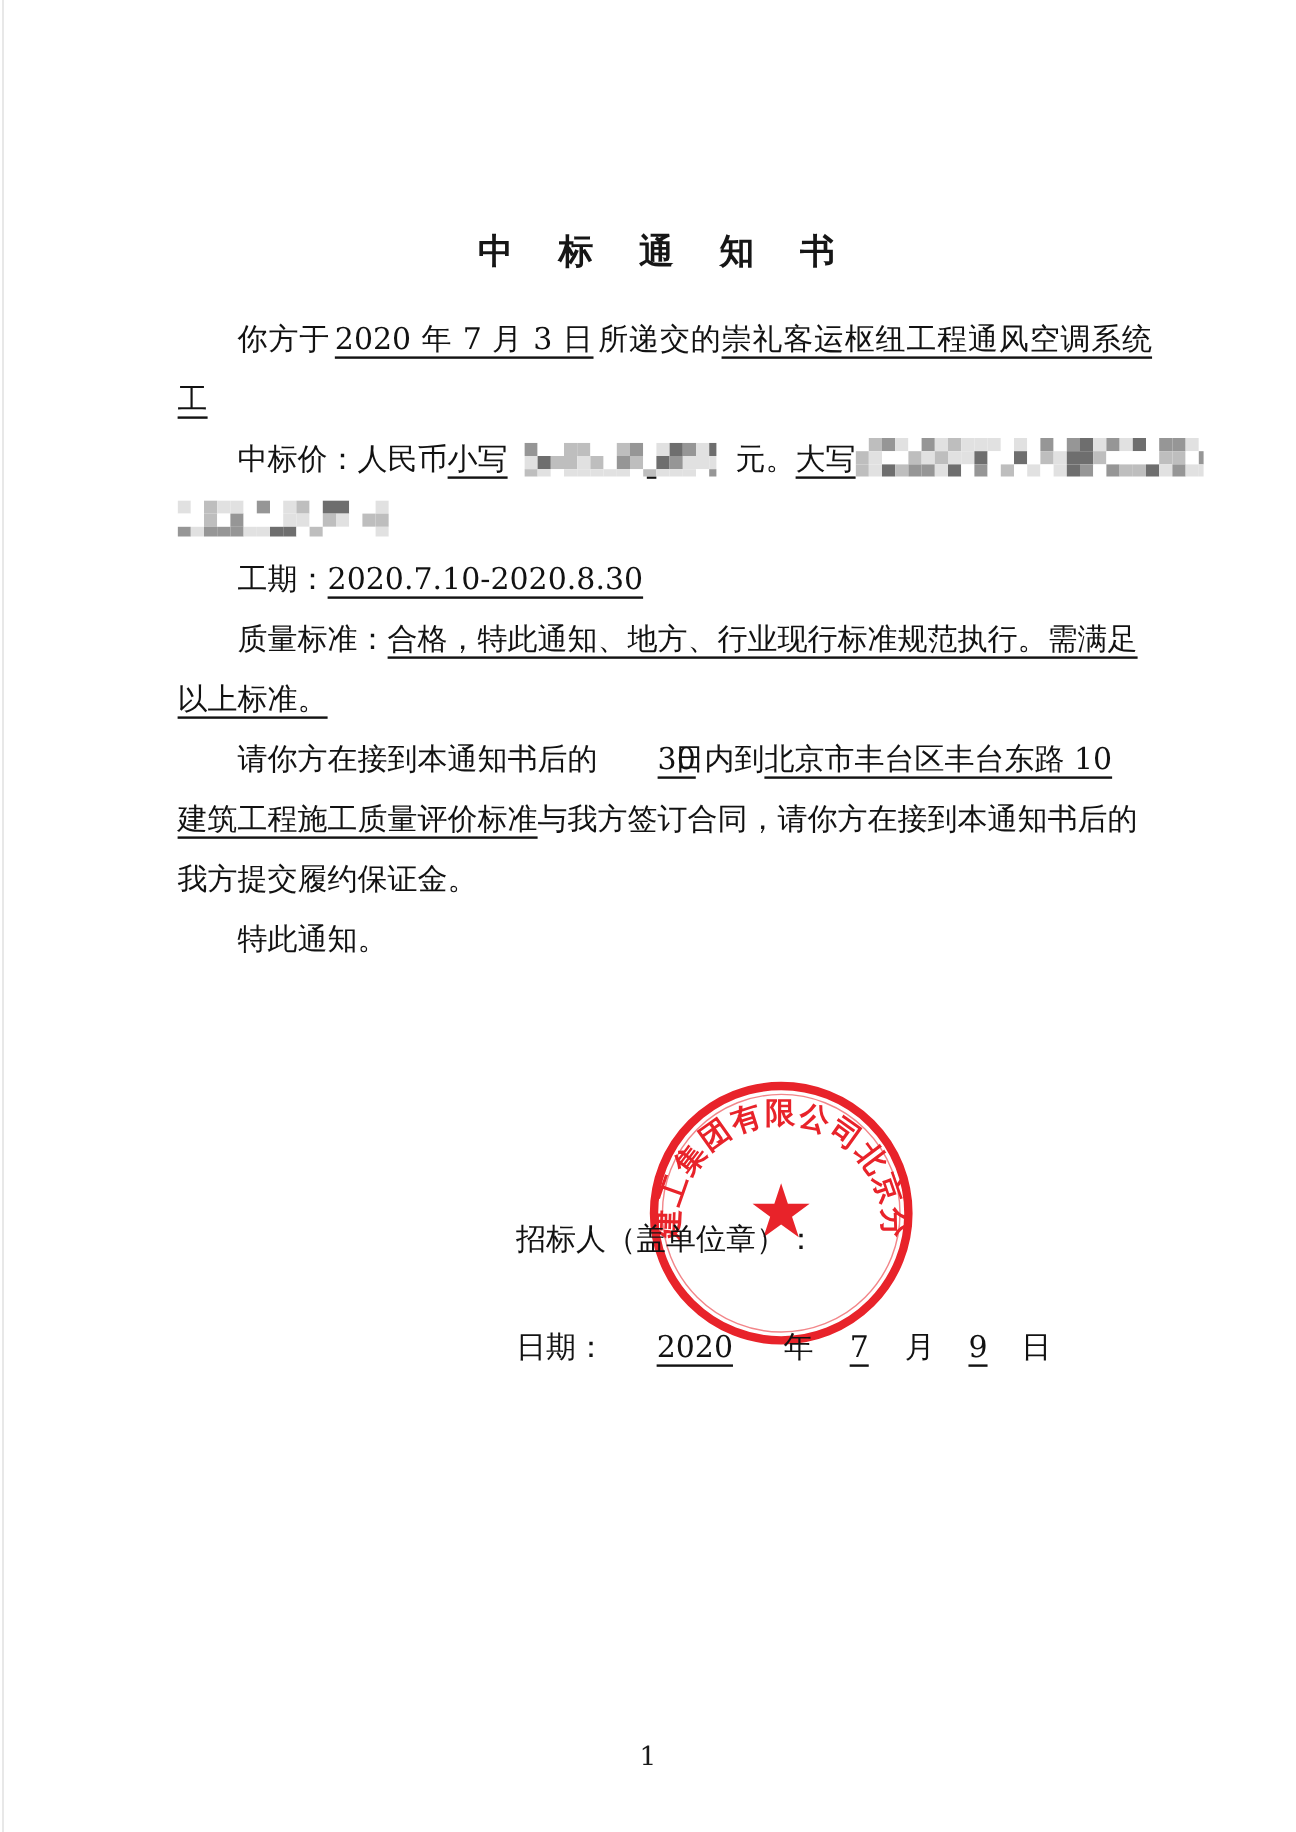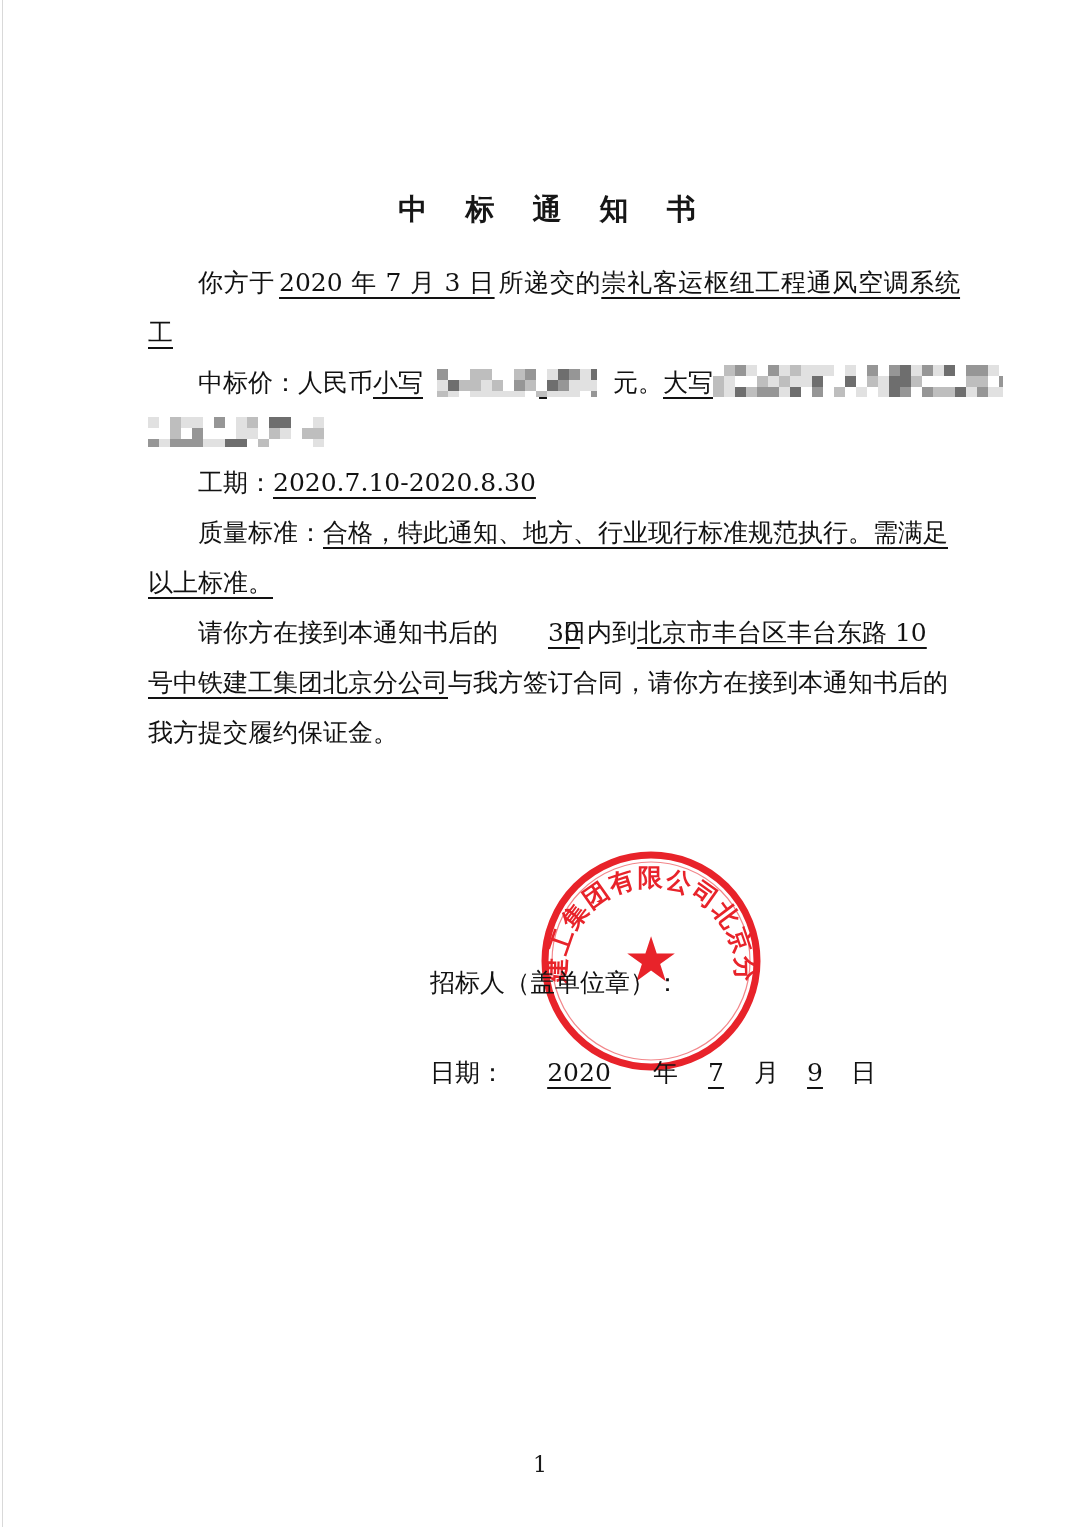--- a/index.html
+++ b/index.html
@@ -172,26 +172,29 @@
       <span>质量标准：</span><span class="u">合格，特此通知、地方、行业现行标准规范执行。需满足</span>
     </div>
     <div class="para">
       <span class="u">以上标准。</span>
     </div>
 
     <div class="para indent">
       <span>请你方在接到本通知书后的</span><span class="blank-u" style="width:64px;">30</span><span>日内到</span><span class="u">北京市丰台区丰台东路 10</span>
     </div>
     <div class="para">
-      <span class="u">号中铁建工集团北京分公司</span><span>与我方签订合同，请你方在接到本通知书后的</span>
+      <span class="u">建筑工程施工质量评价标准</span><span>与我方签订合同，请你方在接到本通知书后的</span>
     </div>
     <div class="para">
       <span>我方提交履约保证金。</span>
     </div>
 
+    <div class="para indent">
+      <span>特此通知。</span>
+    </div>
 
     <div class="sign-area">
 
       <svg class="seal" viewBox="0 0 226 226">
         <circle cx="113" cy="113" r="106" fill="none" stroke="#e8232a" stroke-width="7"></circle>
         <circle cx="113" cy="113" r="99" fill="none" stroke="#e8232a" stroke-width="1.2" opacity="0.55"></circle>
         <defs>
           <path id="sealArc" d="M 113,113 m -82,0 a 82,82 0 1,1 164,0" fill="none"></path>
           <path id="sealArcTxt" d="M 27,124 A 86,86 0 0 1 199,124" fill="none"></path>
         </defs>

